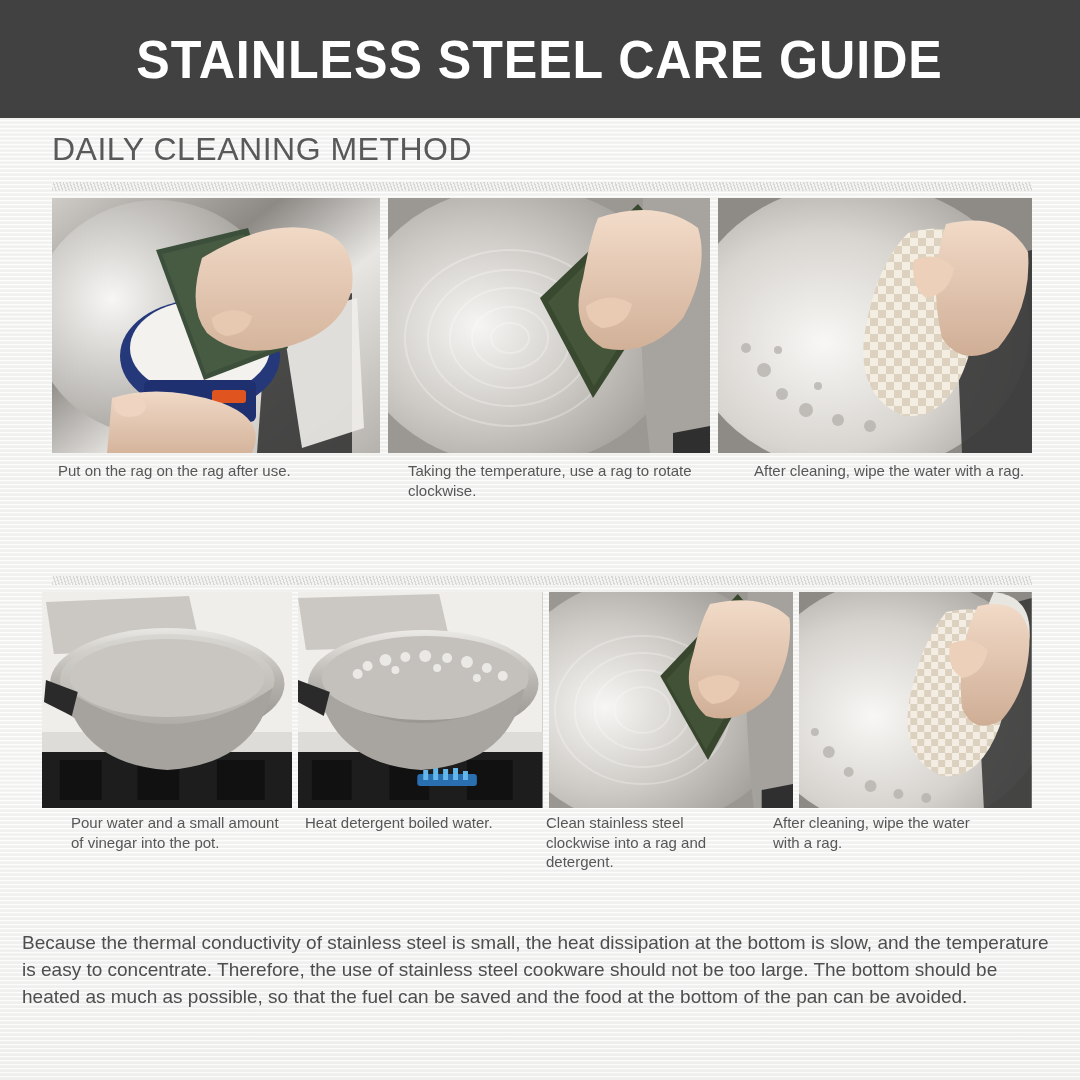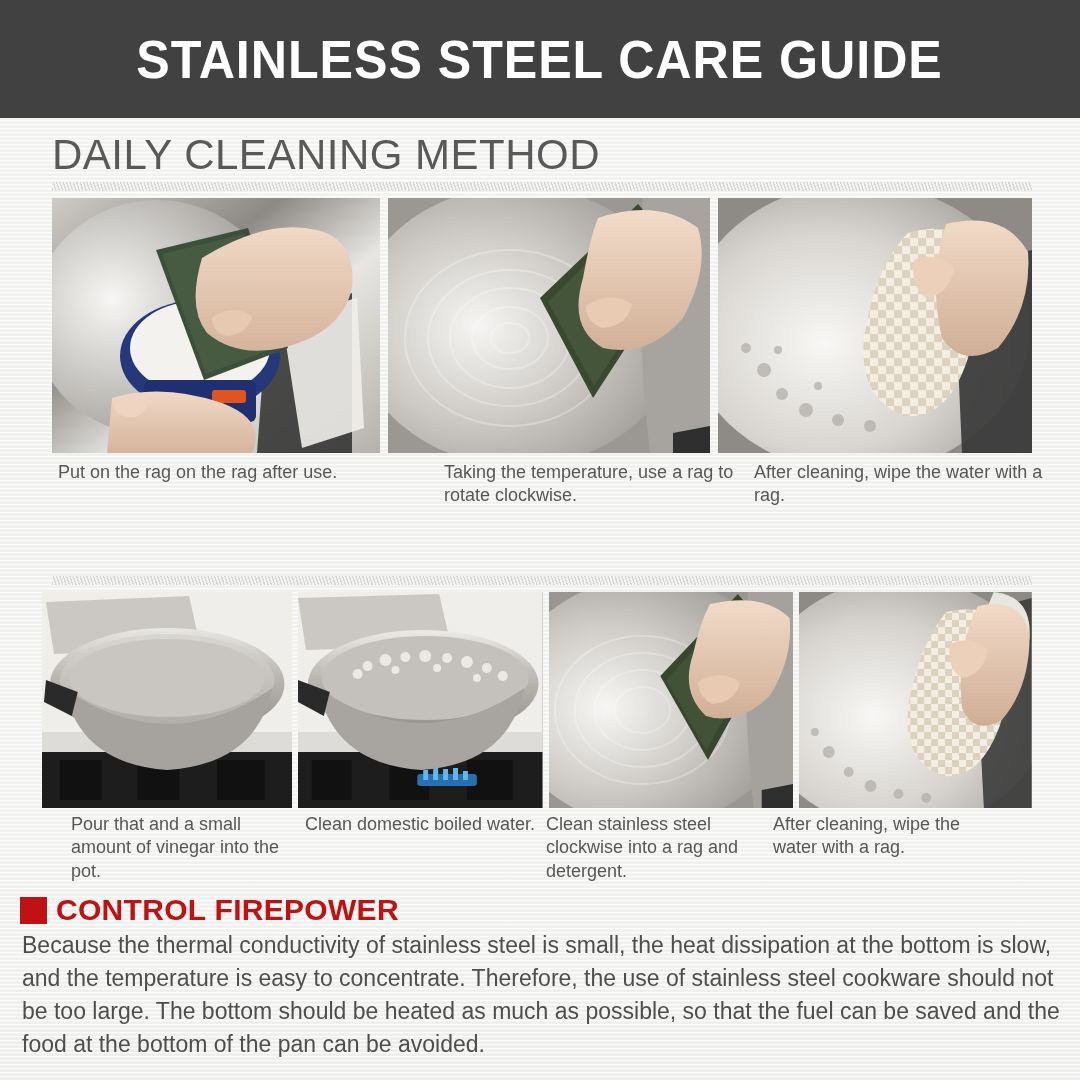--- a/index.html
+++ b/index.html
@@ -47,21 +47,21 @@
     font-size: 54px;
     font-weight: bold;
     letter-spacing: 1px;
     font-family: "Liberation Sans Narrow", "Liberation Sans", sans-serif;
     transform: scaleX(0.93);
     white-space: nowrap;
   }
 
   
   .section-heading {
-    font-size: 42px;
+    font-size: 32px;
     color: #595959;
     letter-spacing: 0.5px;
     font-weight: normal;
     font-family: "Liberation Sans", sans-serif;
     white-space: nowrap;
   }
 
   .rule {
     height: 9px;
     background:
@@ -79,21 +79,21 @@
   .strip {
     display: flex;
   }
   .photo {
     position: relative;
     overflow: hidden;
     background: #b9b6b1;
   }
   .photo svg { display: block; width: 100%; height: 100%; }
   .caption {
-    font-size: 18px;
+    font-size: 15px;
     line-height: 1.30;
     color: #575757;
     font-family: "Liberation Sans", sans-serif;
   }
 
   
   .fire-head {
     display: flex;
     align-items: center;
   }
@@ -107,21 +107,21 @@
     margin-left: 9px;
     color: #c01212;
     font-size: 30px;
     font-weight: bold;
     font-variant: small-caps;
     letter-spacing: 0.3px;
     font-family: "Liberation Sans", sans-serif;
     white-space: nowrap;
   }
   .fire-body {
-    font-size: 23px;
+    font-size: 19px;
     line-height: 1.43;
     color: #4e4e4e;
     font-family: "Liberation Sans", sans-serif;
   }
 </style>
 </head>
 <body>
 
 <div class="page">
 
@@ -236,21 +236,21 @@
         <path d="M190 35 Q232 22 252 48 Q268 90 250 160 Q230 222 186 218 Q140 200 146 140 Q156 70 190 35Z" fill="url(#check3)"></path>
         <path d="M150 120 Q190 96 214 130 Q206 178 168 186 Q140 170 150 120Z" fill="url(#check3)" opacity="0.92"></path>
         <path d="M228 26 Q286 12 310 54 Q314 110 280 150 Q244 170 224 140 Q210 80 228 26Z" fill="url(#skin3)"></path>
         <path d="M196 62 Q220 52 236 70 Q232 96 208 100 Q192 88 196 62Z" fill="#ecd0b9"></path>
       </svg>
     </div>
   </div>
 
   <div style="position:absolute; left:52px; top:461px; width:980px;">
     <div class="caption" style="position:absolute; left:6px; top:0; width:300px;">Put on the rag on the rag after use.</div>
-    <div class="caption" style="position:absolute; left:356px; top:0; width:300px;margin-left:36px;">Taking the temperature, use a rag to rotate clockwise.</div>
+    <div class="caption" style="position:absolute; left:356px; top:0; width:300px;">Taking the temperature, use a rag to rotate clockwise.</div>
     <div class="caption" style="position:absolute; left:702px; top:0; width:300px;">After cleaning, wipe the water with a rag.</div>
   </div>
 
   <div class="rule" style="position:absolute; left:52px; top:576px; width:980px;"></div>
 
   <div class="strip" style="position:absolute; left:42px; top:592px; width:990px; height:216px; gap:6px;">
 
     <div class="photo" style="width:252px;height:216px;">
       <svg viewBox="0 0 252 216" preserveAspectRatio="none">
         <defs>
@@ -386,26 +386,22 @@
         <path d="M196 0 Q234 4 232 44 Q228 86 206 116 L180 102 Q176 42 196 0Z" fill="#e8e6e1"></path>
         <path d="M148 20 Q190 10 208 36 Q220 76 202 134 Q182 188 144 184 Q104 168 110 116 Q120 54 148 20Z" fill="url(#check5)"></path>
         <path d="M112 100 Q148 78 170 110 Q162 154 128 162 Q104 146 112 100Z" fill="url(#check5)" opacity="0.93"></path>
         <path d="M180 14 Q226 4 232 44 Q232 96 204 128 Q176 144 164 116 Q158 56 180 14Z" fill="url(#skin5)"></path>
         <path d="M152 52 Q174 42 190 58 Q186 82 164 86 Q148 76 152 52Z" fill="#ecd0b9"></path>
       </svg>
     </div>
   </div>
 
   <div style="position:absolute; left:42px; top:813px; width:990px;">
-    <div class="caption" style="position:absolute; left:29px; top:0; width:215px;">Pour that and a small amount of vinegar into the pot.</div>
-    <div class="caption" style="position:absolute; left:263px; top:0; width:250px;">Clean domestic boiled water.</div>
+    <div class="caption" style="position:absolute; left:29px; top:0; width:215px;">Pour water and a small amount of vinegar into the pot.</div>
+    <div class="caption" style="position:absolute; left:263px; top:0; width:250px;">Heat detergent boiled water.</div>
     <div class="caption" style="position:absolute; left:504px; top:0; width:200px;">Clean stainless steel clockwise into a rag and detergent.</div>
     <div class="caption" style="position:absolute; left:731px; top:0; width:215px;">After cleaning, wipe the water with a rag.</div>
   </div>
 
-  <div class="fire-head" style="position:absolute; left:20px; top:893px;">
-    <div class="red-square"></div>
-    <div class="fire-title">CONTROL FIREPOWER</div>
-  </div>
 
   <div class="fire-body" style="position:absolute; left:22px; top:929px; width:1038px;">Because the thermal conductivity of stainless steel is small, the heat dissipation at the bottom is slow, and the temperature is easy to concentrate. Therefore, the use of stainless steel cookware should not be too large. The bottom should be heated as much as possible, so that the fuel can be saved and the food at the bottom of the pan can be avoided.</div>
 
 </div>
 
 </body></html>

